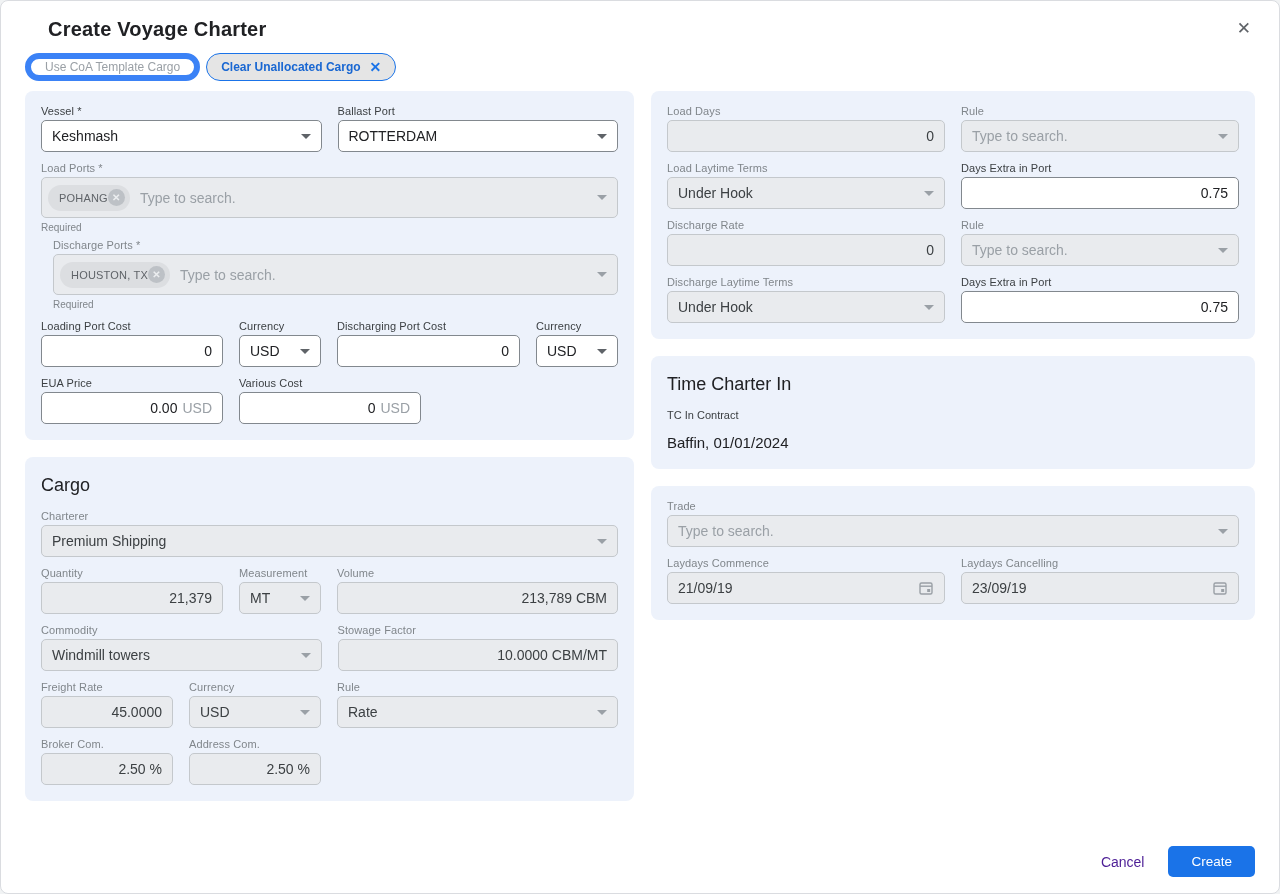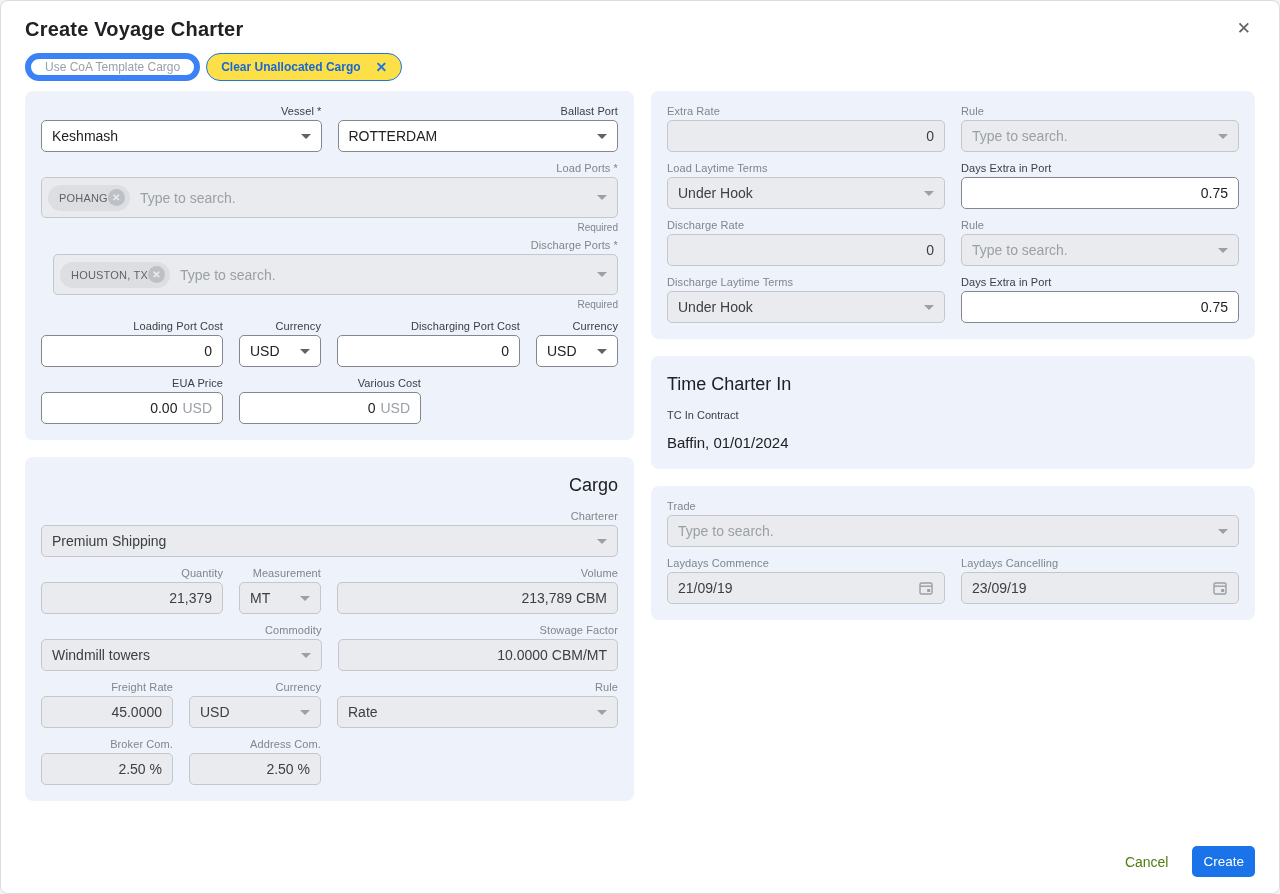--- a/index.html
+++ b/index.html
@@ -7,39 +7,39 @@
   body { font-family: "Liberation Sans", sans-serif; }
   .modal {
     width: 1280px; height: 894px; background: #ffffff;
     border: 1px solid #dadce0; border-radius: 8px;
     display: flex; flex-direction: column; overflow: hidden;
   }
   .modal-header {
     display: flex; justify-content: space-between; align-items: flex-start;
     padding: 17px 24px 8px 24px;
   }
-  .modal-title { font-size: 20px; font-weight: 600; color: #202124; letter-spacing: .2px; }
+  .modal-title { font-size: 20px; font-weight: 600; color: #202124; letter-spacing: .2px; margin-left: 23px; }
   .close-btn {
     font-size: 17px; color: #5f6368; cursor: pointer; line-height: 1;
     padding: 4px; margin: -2px 0 0 0; background: none; border: none;
     font-family: "Liberation Sans", sans-serif;
   }
   .chips-row { display: flex; gap: 6px; padding: 4px 24px 10px 24px; }
   .chip {
     height: 28px; border-radius: 14px; display: inline-flex; align-items: center;
     padding: 0 14px; font-size: 12px; background: #fff;
   }
   .chip.ghost { border: 6px solid #3b82f6; color: #9aa0a6; font-weight: 500; }
   .chip.active {
     border: 1px solid #1a73e8; color: #1967d2; font-weight: 700;
-    background: #fde047; gap: 15px; justify-content: center;
+    background: #e5e5e5; gap: 9px; justify-content: center;
   }
   .chip.active .chip-close { color: #1a73e8; font-size: 14px; font-weight: 700; cursor: pointer; }
   .content { display: flex; gap: 17px; padding: 0 24px; align-items: flex-start; flex: 1; }
-  .col-left { width: 609px; flex: none; text-align: right; }
+  .col-left { width: 609px; flex: none; }
   .col-right { flex: 1; }
   .panel { background: #edf2fb; border-radius: 8px; padding: 14px 16px 16px 16px; margin-bottom: 17px; }
   .section-title { font-size: 18px; color: #202124; font-weight: 400; margin: 4px 0 14px 0; }
   .row { display: grid; gap: 16px; margin-bottom: 10px; }
   .row:last-child { margin-bottom: 0; }
   .r-2 { grid-template-columns: 1fr 1fr; }
   .r-1 { grid-template-columns: 1fr; }
   .r-costs { grid-template-columns: 182px 82px 1fr 82px; }
   .r-eua { grid-template-columns: 182px 182px; }
   .r-qty { grid-template-columns: 182px 82px 1fr; }
@@ -77,26 +77,26 @@
   }
   .cal-icon { margin-left: auto; flex: none; display: flex; }
   .tc-label { font-size: 11px; color: #3c4043; margin: 14px 0 0 0; }
   .tc-value { font-size: 15px; color: #202124; margin: 13px 0 2px 0; }
   input.control { outline: none; font-family: "Liberation Sans", sans-serif; }
   .modal-footer {
     margin-top: auto; display: flex; justify-content: flex-end; align-items: center;
     gap: 10px; padding: 12px 24px 16px 24px;
   }
   .btn-text {
-    color: #4d7c0f; font-size: 14px; font-weight: 500; background: none; border: none;
+    color: #4c1d95; font-size: 14px; font-weight: 500; background: none; border: none;
     cursor: pointer; padding: 6px 14px; font-family: "Liberation Sans", sans-serif;
   }
   .btn-primary {
     background: #1a73e8; color: #ffffff; font-size: 13.5px; font-weight: 500;
-    border: none; border-radius: 5px; height: 31px; padding: 0 11px; cursor: pointer;
+    border: none; border-radius: 5px; height: 31px; padding: 0 23px; cursor: pointer;
     font-family: "Liberation Sans", sans-serif;
   }
 </style>
 </head>
 <body>
 
 <div class="modal">
 
   <div class="modal-header">
     <div class="modal-title">Create Voyage Charter</div>
@@ -301,21 +301,21 @@
           </div>
         </div>
       </div>
     </div>
 
     <div class="col-right">
 
       <div class="panel">
         <div class="row r-2">
           <div>
-            <div class="label dis">Extra Rate</div>
+            <div class="label dis">Load Days</div>
             <div class="control disabled num">
               <span>0</span>
             </div>
           </div>
           <div>
             <div class="label dis">Rule</div>
             <div class="control disabled">
               <span class="ph">Type to search.</span>
               <span class="caret"></span>
             </div>

